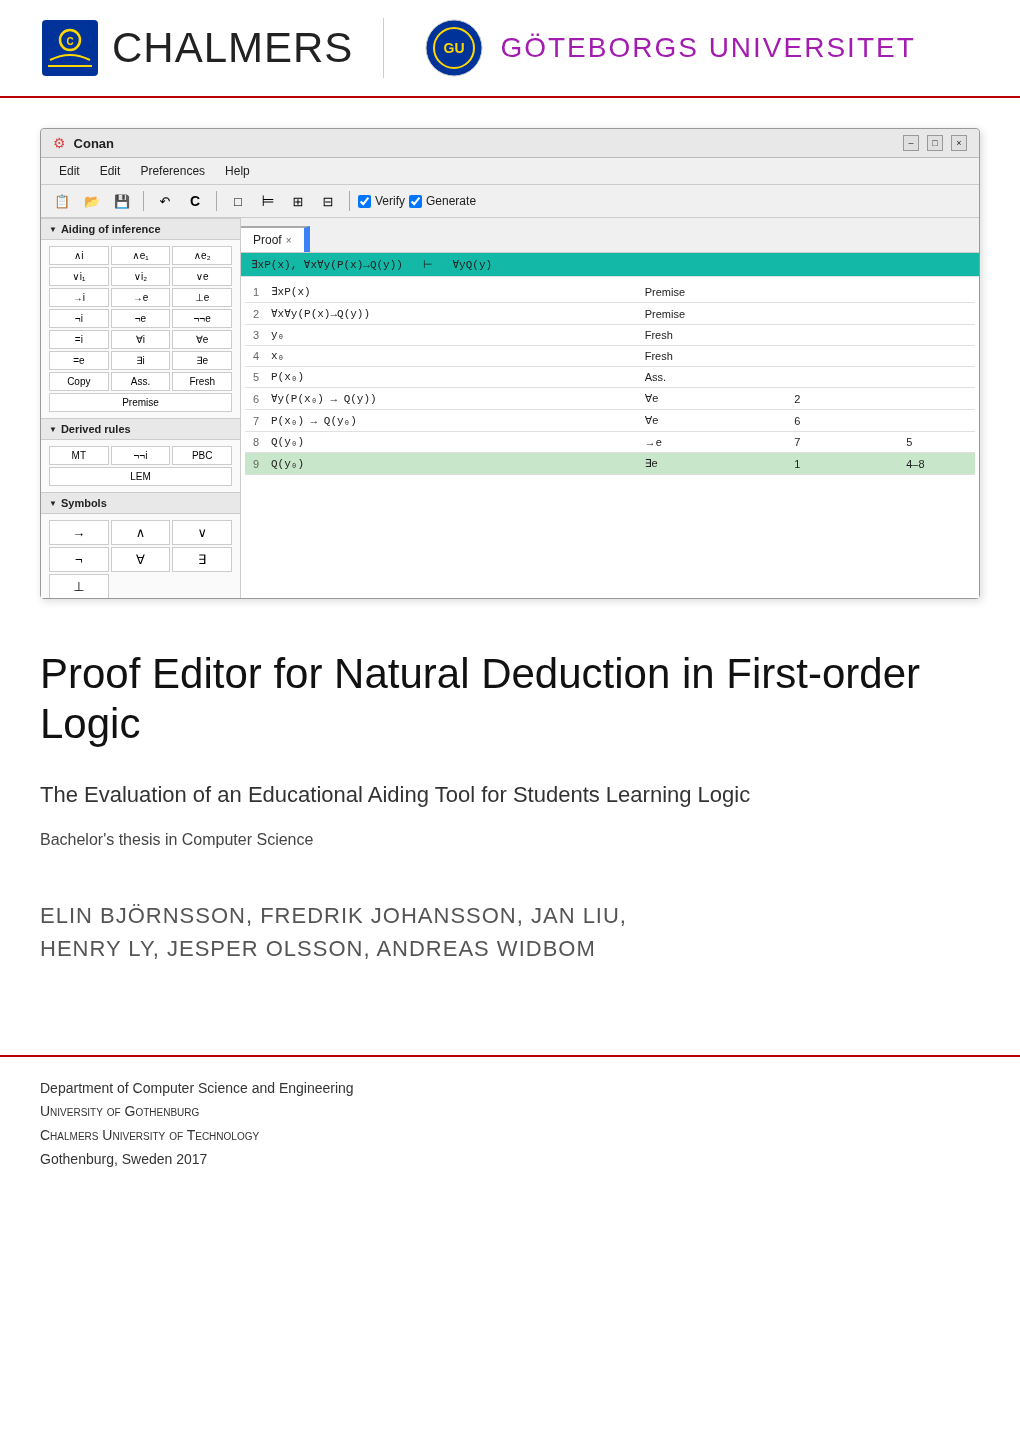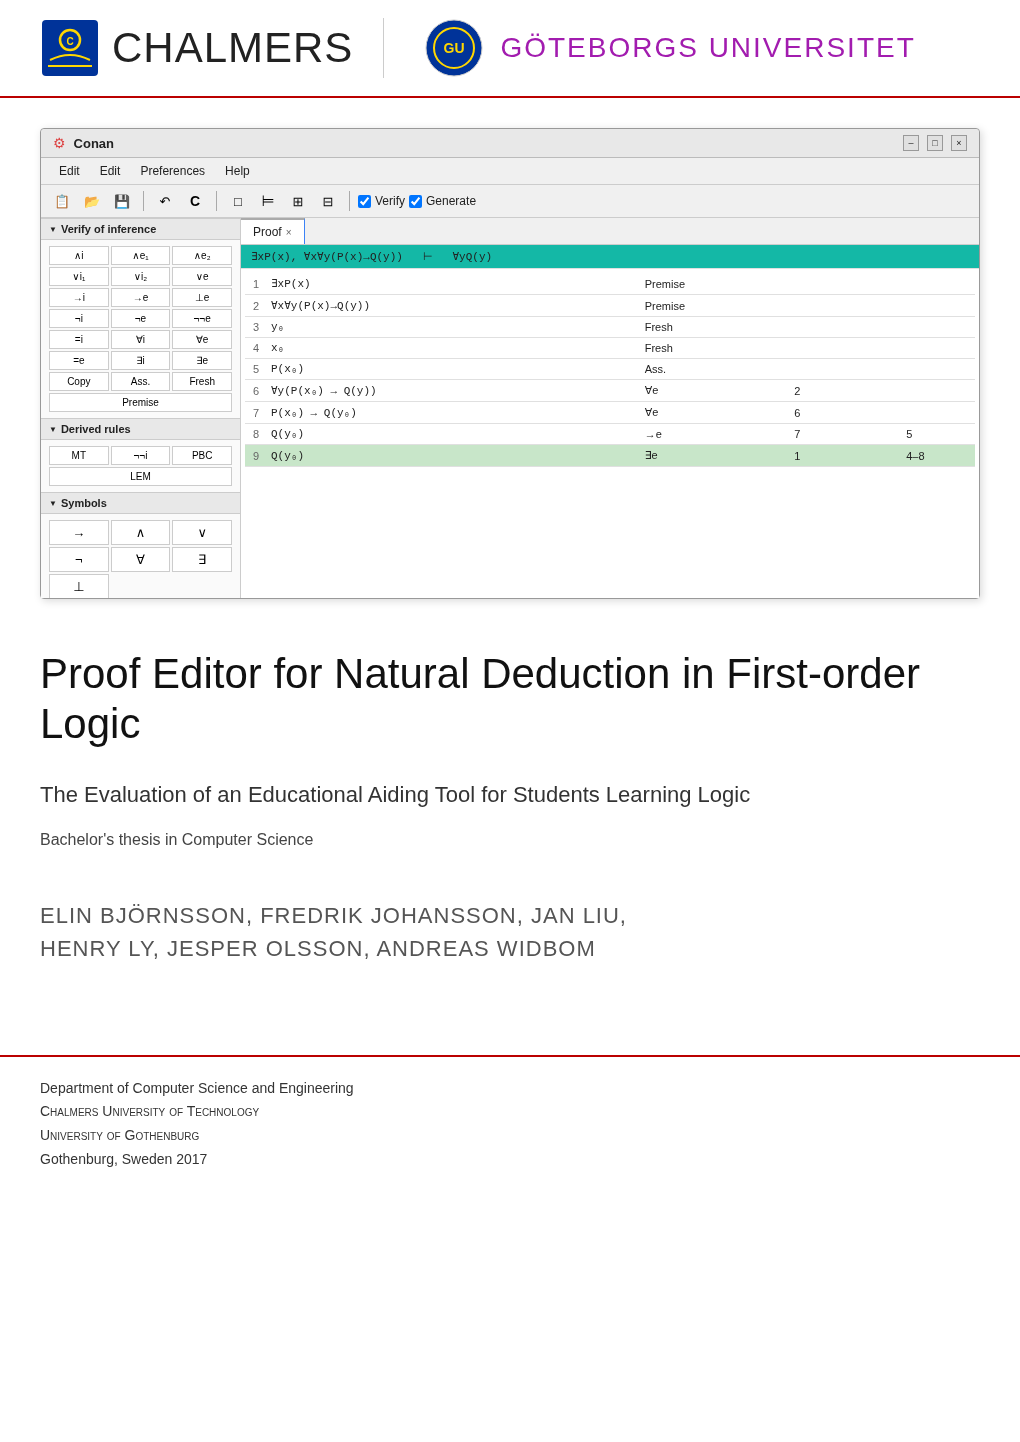--- a/index.html
+++ b/index.html
@@ -222,27 +222,28 @@
       overflow: hidden;
     }
     .proof-tabs {
       display: flex;
       border-bottom: 1px solid #ccc;
       background: #f0f0f0;
     }
     .proof-tab {
       padding: 5px 12px;
       font-size: 12px;
-      border-right: 1px solid #3b82f6;
+      border-right: 6px solid #3b82f6;
       cursor: pointer;
       display: flex;
       align-items: center;
       gap: 4px;
       background: #fff;
       border-top: 2px solid #aaa;
+      margin-top: 8px;
     }
     .proof-tab .close-x {
       font-size: 10px;
       color: #666;
     }
 
     
     .goal-bar {
       display: flex;
       align-items: center;
@@ -416,21 +417,21 @@
         <span>Generate</span>
       </label>
     </div>
 
     <div class="app-body">
 
       <div class="left-panel">
 
         <div class="panel-section-header">
           <span class="triangle-down">▼</span>
-          <span>Verify of inference</span>
+          <span>Aiding of inference</span>
         </div>
         <div class="rules-grid">
           <button class="rule-btn">∧i</button>
           <button class="rule-btn">∧e₁</button>
           <button class="rule-btn">∧e₂</button>
           <button class="rule-btn">∨i₁</button>
           <button class="rule-btn">∨i₂</button>
           <button class="rule-btn">∨e</button>
           <button class="rule-btn">→i</button>
           <button class="rule-btn">→e</button>
@@ -573,16 +574,16 @@
 
   <p class="authors">
     ELIN BJÖRNSSON, FREDRIK JOHANSSON, JAN LIU,<br>
     HENRY LY, JESPER OLSSON, ANDREAS WIDBOM
   </p>
 
 </div>
 
 <div class="footer">
   <div class="dept">Department of Computer Science and Engineering</div>
+  <div class="univ" style="font-variant: small-caps;">University of Gothenburg</div>
   <div class="univ" style="font-variant: small-caps;">Chalmers University of Technology</div>
-  <div class="univ" style="font-variant: small-caps;">University of Gothenburg</div>
   <div>Gothenburg, Sweden 2017</div>
 </div>
 
 </body></html>

